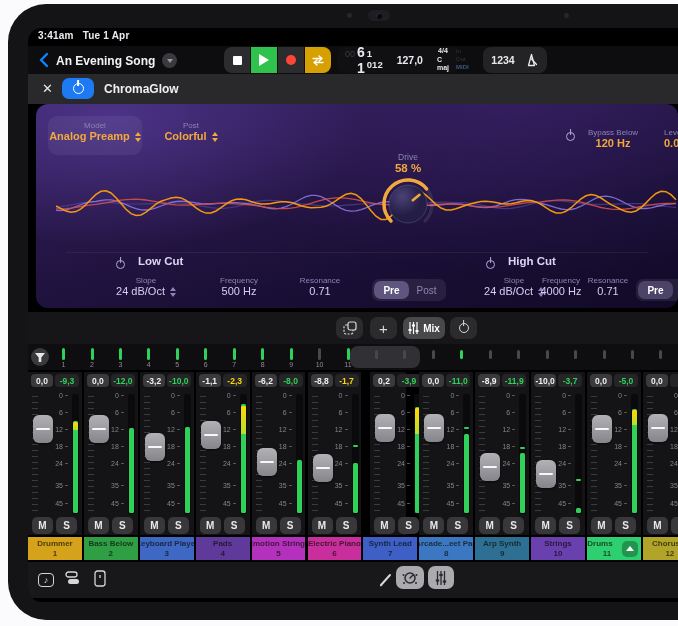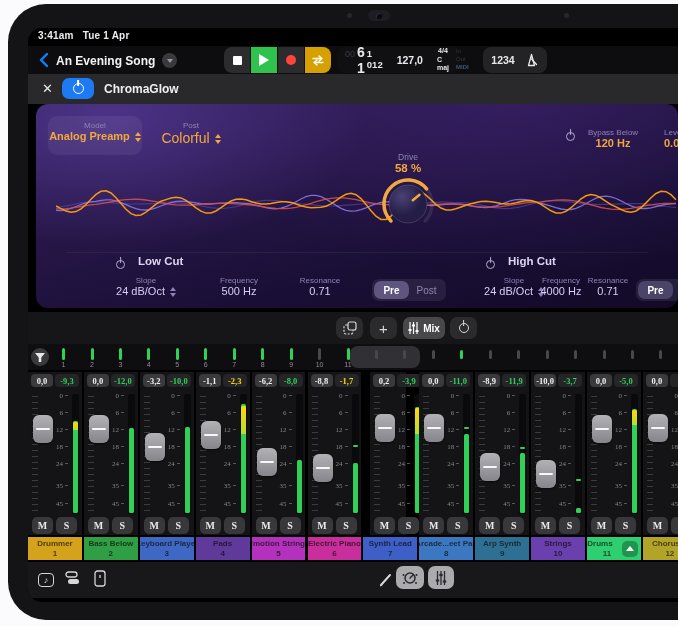--- a/index.html
+++ b/index.html
@@ -59,21 +59,21 @@
   
   .mbtn { background:#2b2b2d; border-radius:7px; display:flex; align-items:center; justify-content:center; color:#d8d8da; }
   .mix-sel { background:#48484b; gap:4px; color:#fff; font-size:10px; font-weight:600; }
   .funnel-circle { width:18px; height:18px; border-radius:50%; background:#3a3a3d; display:flex; align-items:center; justify-content:center; }
   .ov-tick { position:absolute; width:3px; border-radius:1.5px; }
   .ov-num { position:absolute; color:#8e8e93; font-size:7px; text-align:center; width:14px; }
   .db-pill { position:absolute; height:13px; border-radius:4px; font-size:8.5px; font-weight:700; display:flex; align-items:center; justify-content:center; top:2px; }
   .db-vol { background:#3a3a3d; color:#f0f0f2; }
   .db-peak { background:#252528; }
   .g { color:#30d158; } .y { color:#ffd60a; }
-  .strip { position:absolute; top:0; height:163px; background:#141416;font-family:Liberation Serif, serif; }
+  .strip { position:absolute; top:0; height:163px; background:#141416; }
   .ruler { position:absolute; width:6px; background:
       repeating-linear-gradient(to bottom, #3b3b3f 0 1px, transparent 1px 6px); }
   .fader-cap { position:absolute; width:20px; height:28px; border-radius:6px;
       background:linear-gradient(#b2b2b6,#85858b); box-shadow:0 1px 2px rgba(0,0,0,.6); }
   .fader-cap i { position:absolute; left:15%; right:15%; top:50%; height:2px; margin-top:-1px; background:#f7f7f9; border-radius:1px; }
   .scale-num { position:absolute; color:#85858a; font-size:7px; width:16px; text-align:right; }
   .scale-num::after { content:""; display:inline-block; width:3px; height:1px; background:#55555a; margin:0 0 2px 2px; }
   .meter-track { position:absolute; width:7px; background:#0a0a0c; border-radius:2px; }
   .meter-fill { position:absolute; left:1px; right:1px; bottom:1px; background:#30d158; border-radius:1.5px; }
   .meter-yellow { position:absolute; left:1px; right:1px; background:linear-gradient(#ffd60a,#b8e02a); border-radius:1.5px 1.5px 0 0; }
@@ -186,21 +186,21 @@
         <div class="ctl-label">Model</div>
         <div class="ctl-value amber" style="font-weight:700; font-size:11px; white-space:nowrap;">
           <span>Analog Preamp</span><span class="updn amber">
               <i class="u"></i>
               <i class="d"></i>
             </span>
         </div>
       </div>
       <div class="abs" style="left:120px; top:17px; width:70px;">
         <div class="ctl-label">Post</div>
-        <div class="ctl-value amber" style="font-weight:400; font-size:14px; white-space:nowrap;">
+        <div class="ctl-value amber" style="font-weight:700; font-size:11px; white-space:nowrap;">
           <span>Colorful</span><span class="updn amber">
               <i class="u"></i>
               <i class="d"></i>
             </span>
         </div>
       </div>
 
       <span class="abs" style="left:530px; top:23px; color:#b3a9d6;"><span class="pwr small"></span></span>
       <div class="abs" style="left:546px; top:24px; width:62px;">
         <div class="ctl-label">Bypass Below</div>

